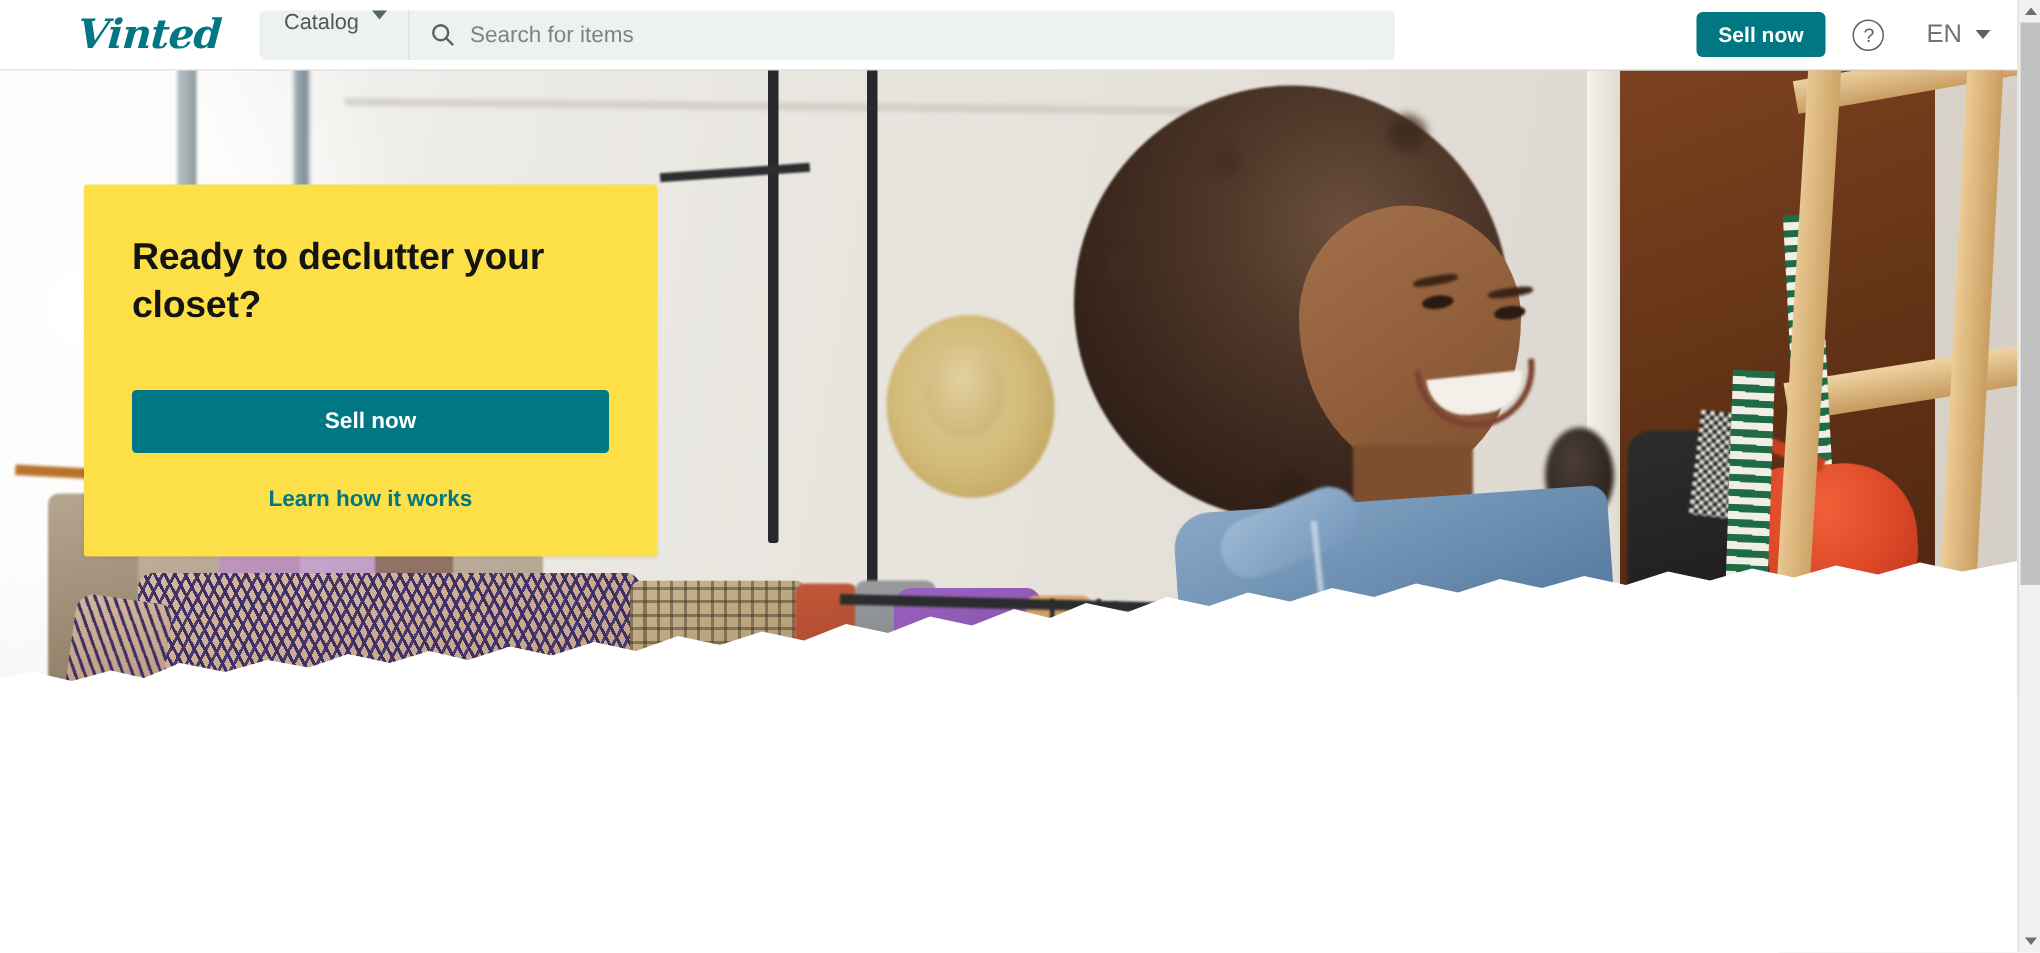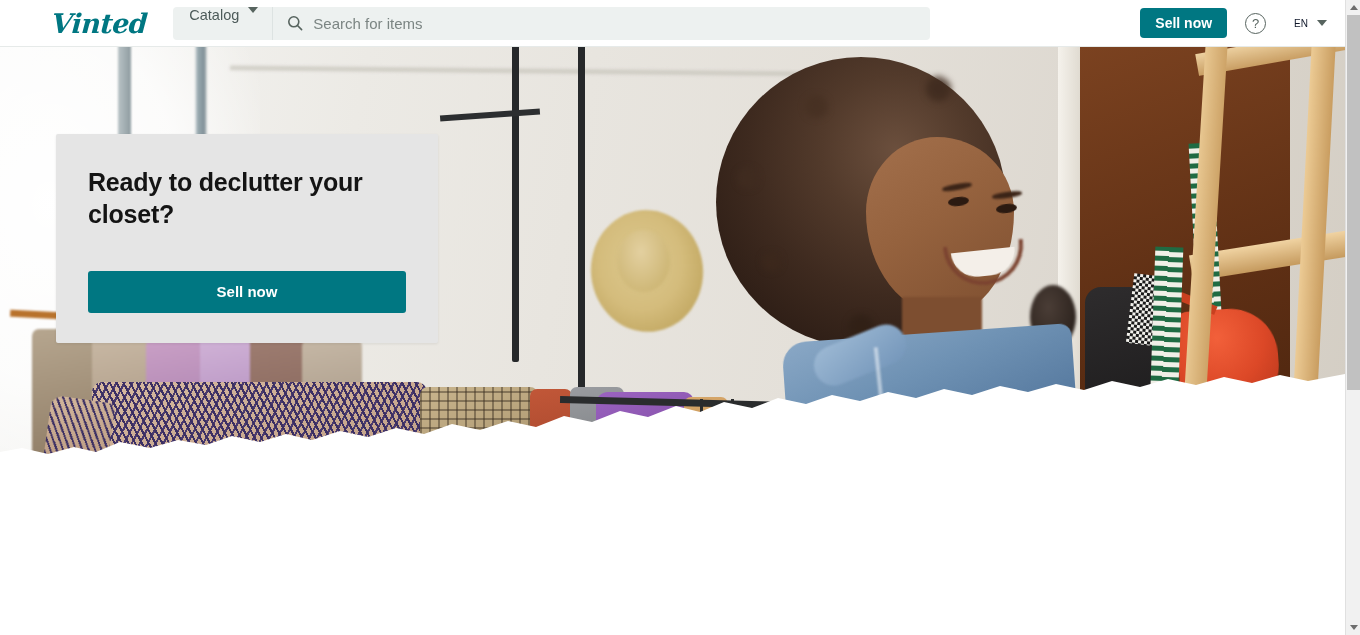--- a/index.html
+++ b/index.html
@@ -151,22 +151,22 @@
     justify-content: center;
     cursor: pointer;
     font-family: "Liberation Sans", sans-serif;
   }
 
   .lang-select {
     margin-left: 28px;
     display: flex;
     align-items: center;
     gap: 9px;
-    color: #0f172a;
-    font-size: 10px;
+    color: #737373;
+    font-size: 17px;
     cursor: pointer;
   }
 
   
   .nav {
     position: relative;
     height: 48px;
     width: 1345px;
     background: #ffffff;
     border-bottom: 1px solid #e6eae9;
@@ -571,23 +571,23 @@
     position: absolute;
     left: 0; bottom: 0;
     width: 1345px; height: 120px;
     pointer-events: none;
   }
 
   
   .hero-card {
     position: absolute;
     left: 56px;
-    top: 87px;
+    top: 76px;
     width: 382px;
-    background: #e5e5e5;
+    background: #fde047;
     border-radius: 2px;
     padding: 32px 32px 30px 32px;
     box-shadow: 0 1px 3px rgba(0,0,0,0.08);
     z-index: 5;
   }
   .hero-title {
     font-size: 25px;
     line-height: 1.29;
     color: #141414;
     font-weight: bold;
@@ -783,20 +783,21 @@
           L648,69 L676,58 L700,64 L724,54 L752,60 L778,50 L806,56 L832,47
           L860,53 L888,44 L916,50 L944,41 L972,47 L1000,38 L1028,44 L1056,36
           L1084,42 L1112,33 L1140,39 L1168,31 L1196,37 L1224,29 L1252,35
           L1280,27 L1308,33 L1345,26 L1345,120 L0,120 Z"></path>
       </svg>
     </div>
 
     <div class="hero-card">
       <div class="hero-title">Ready to declutter your closet?</div>
       <button class="hero-sell-btn">Sell now</button>
+      <a class="hero-link">Learn how it works</a>
     </div>
   </div>
 
   <div class="below-hero"></div>
 
   <div class="scrollbar">
     <div class="sb-arrow up">
       <span class="tri-up"></span>
     </div>
     <div class="sb-thumb"></div>

